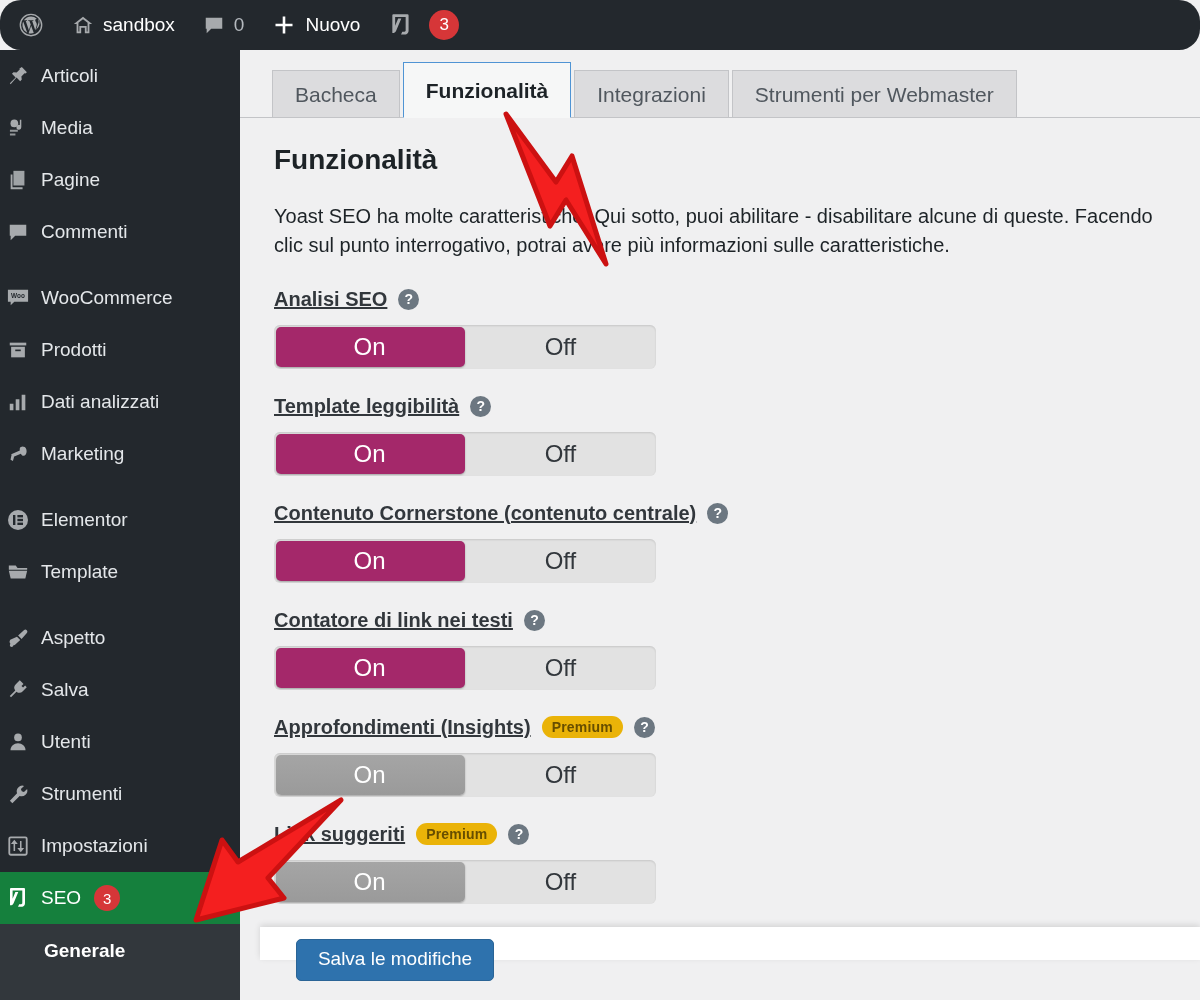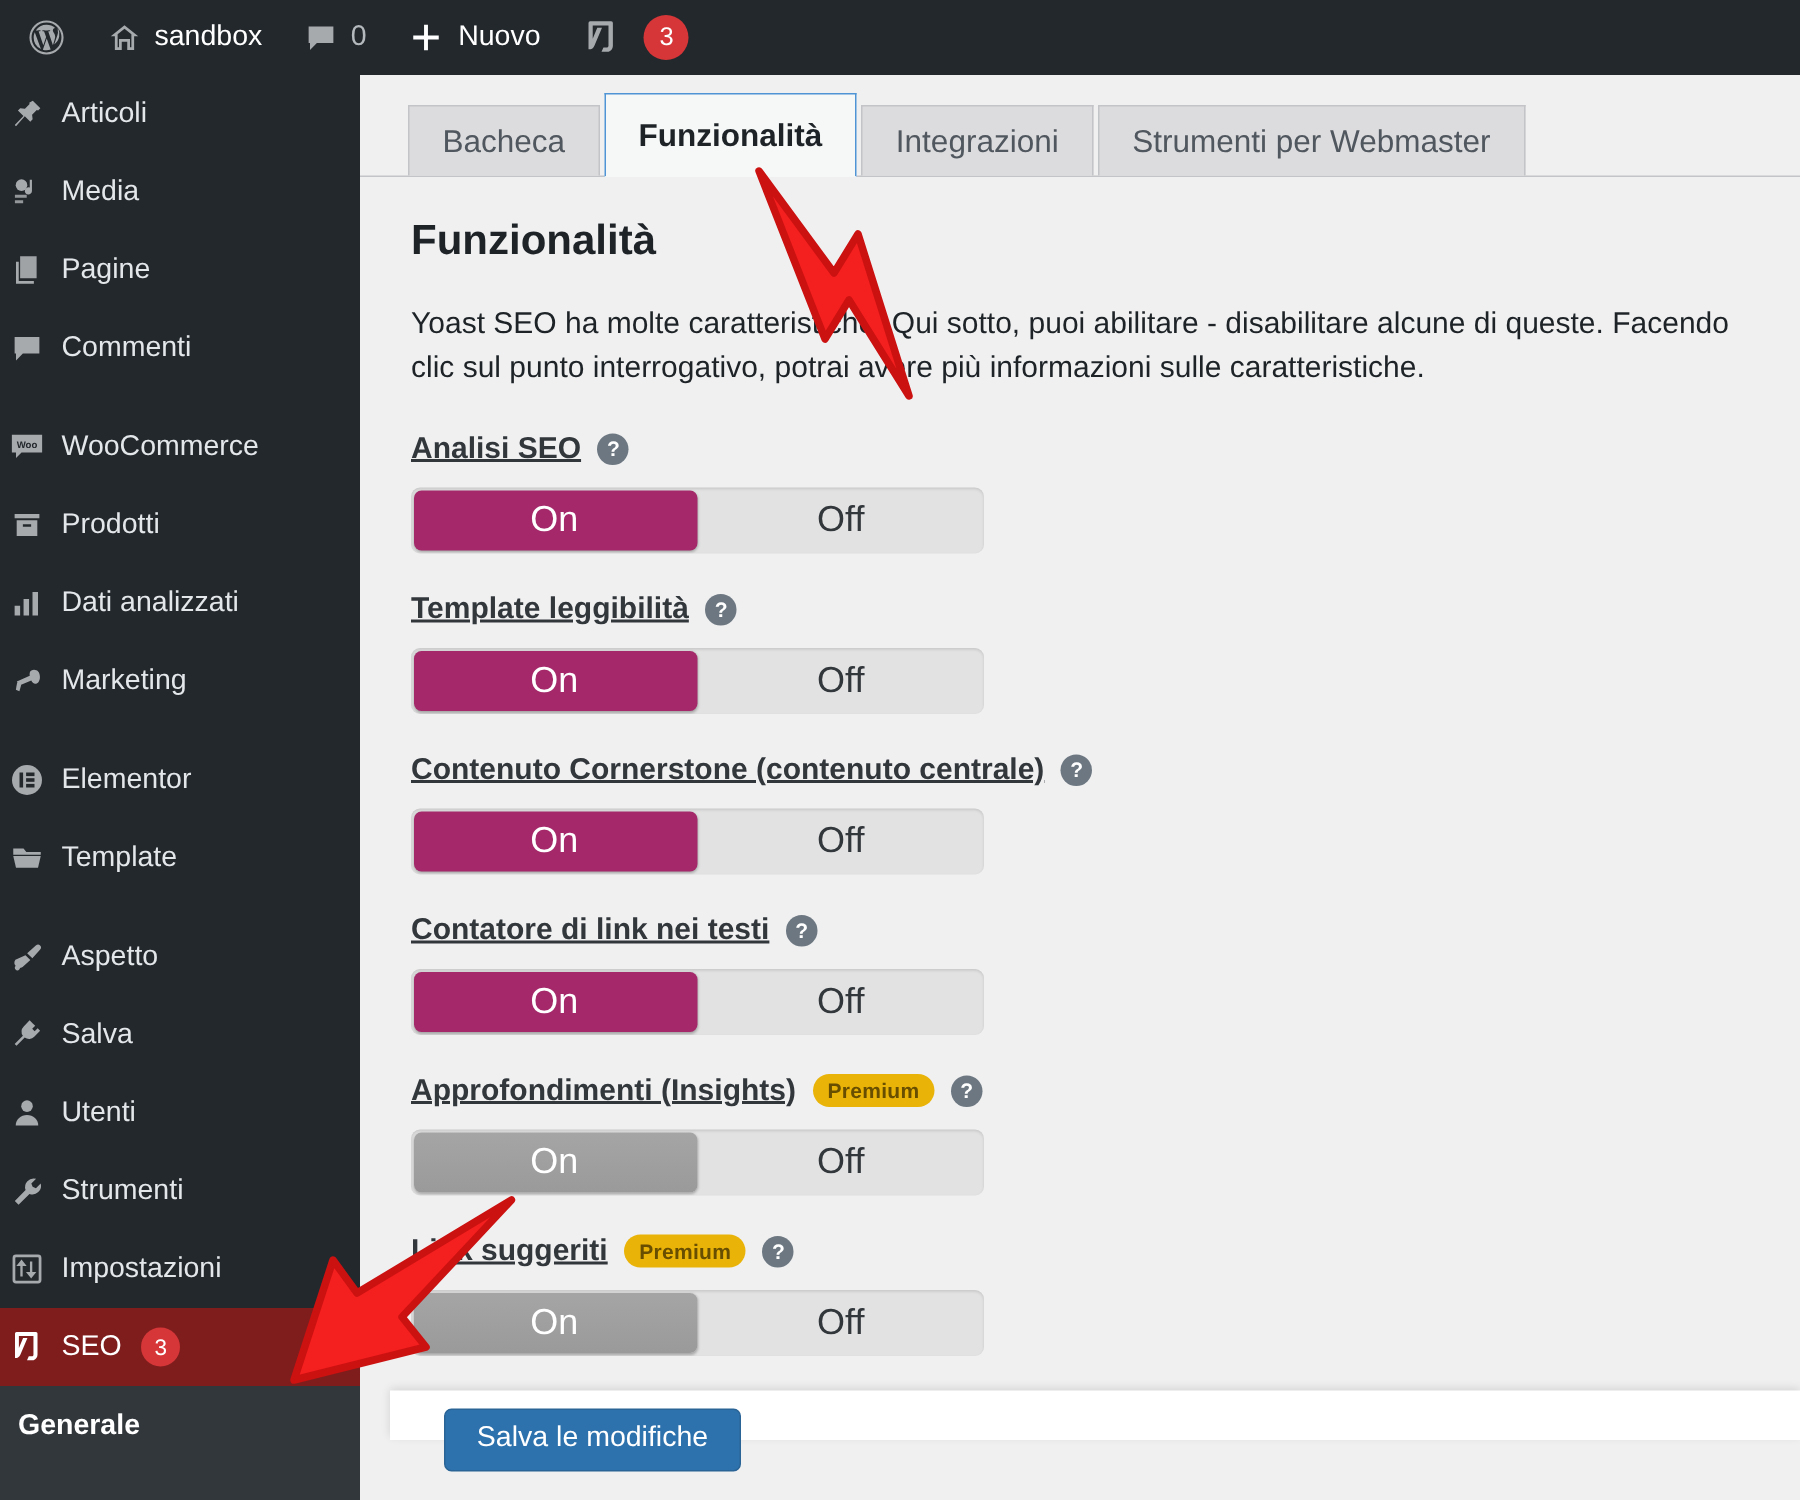--- a/index.html
+++ b/index.html
@@ -24,20 +24,21 @@
   .adminbar {
     position: absolute;
     top: 0; left: 0;
     width: 1200px;
     height: 50px;
     background: #23282d;
     display: flex;
     align-items: center;
     padding-left: 4px;
     z-index: 40;
+    border-radius: 21px;
   }
   .ab-item {
     display: flex;
     align-items: center;
     gap: 9px;
     height: 50px;
     padding: 0 14px;
     color: #f0f0f1;
     font-size: 19px;
     white-space: nowrap;
@@ -88,21 +89,21 @@
     display: flex;
     align-items: center;
     justify-content: center;
     color: #a7aaad;
     flex: 0 0 28px;
   }
   .menu-item .mi-icon svg { display: block; }
   .menu-sep { height: 14px; }
 
   .menu-item.current {
-    background: #7f1d1d;
+    background: #15803d;
     color: #ffffff;
   }
   .menu-item.current .mi-icon { color: #ffffff; }
   .menu-item.current::after {
     content: "";
     position: absolute;
     right: 0; top: 50%;
     transform: translateY(-50%);
     border-style: solid;
     border-width: 13px 13px 13px 0;
@@ -121,24 +122,25 @@
     font-size: 15px;
     margin-left: 4px;
   }
 
   .submenu {
     background: #32373c;
     padding-top: 10px;
     height: 100%;
   }
   .submenu-item {
-    padding: 6px 14px 6px 12px;
+    padding: 6px 14px 6px 24px;
     color: #ffffff;
     font-size: 19px;
     font-weight: bold;
+    margin-left: 20px;
   }
 
   
   .content {
     position: absolute;
     top: 50px; left: 240px;
     width: 960px;
     height: 950px;
     background: #f0f0f1;
     overflow: hidden;

